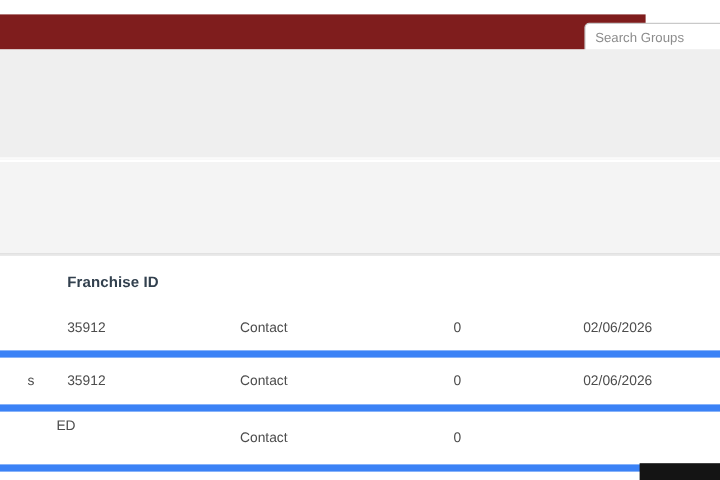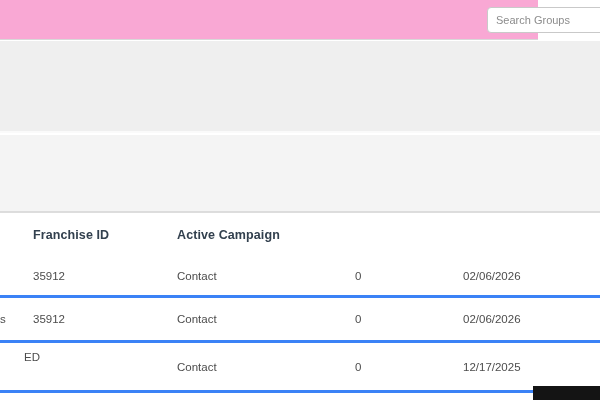--- a/index.html
+++ b/index.html
@@ -2,22 +2,22 @@
 <html><head>
 <meta charset="utf-8">
 <style>
   html,body{margin:0;padding:0;background:#fff;}
   .screen{
     position:relative;width:600px;height:400px;overflow:hidden;
     font-family:"Liberation Sans",sans-serif;background:#fff;
   }
   
   .topbar{
-    position:absolute;top:0;left:0;width:538px;height:40px;
-    background:#f9a8d4;border-bottom:1px solid #d8d8d8;box-sizing:border-box;
+    position:absolute;top:12px;left:0;width:538px;height:40px;
+    background:#7f1d1d;border-bottom:1px solid #d8d8d8;box-sizing:border-box;
   }
   .search-input{
     position:absolute;left:487px;top:7px;width:130px;height:26px;
     border:1px solid #c9c9c9;border-radius:4px;background:#fff;
     font-family:"Liberation Sans",sans-serif;font-size:11px;color:#444;
     padding:0 8px;box-sizing:border-box;outline:none;
   }
   .search-input::placeholder{color:#8c8c8c;}
   
   .panel{
@@ -52,27 +52,27 @@
   }
   .grid-row{
     display:grid;grid-template-columns:33px 144px 178px 108px 1fr;
     align-items:center;
   }
   .thead{
     height:43px;font-weight:bold;font-size:12.5px;color:#32404e;
     letter-spacing:0.1px;
   }
   .trow{
-    font-size:11.5px;color:#4c4c4c;border-bottom:3px solid #3b82f6;
+    font-size:11.5px;color:#4c4c4c;border-bottom:6px solid #3b82f6;
     box-sizing:border-box;position:relative;
   }
   .trow.r0{height:42px;}
   .trow.r1{height:45px;}
   .trow.r2{height:50px;}
-  .cell{overflow:hidden;white-space:nowrap;}
+  .cell{overflow:hidden;white-space:nowrap;margin-left:23px;}
   .cell-name{position:relative;overflow:visible;height:100%;}
   .name-frag{
     position:absolute;left:0;top:50%;transform:translateY(-50%);
     font-size:11.5px;color:#4c4c4c;white-space:nowrap;
   }
   .trow.r2 .name-frag{transform:translateY(-50%) translateY(-10px);padding-left:24px;}
   
   .corner-overlay{
     position:absolute;left:533px;top:386px;width:67px;height:14px;
     background:#141414;z-index:10;
@@ -102,21 +102,20 @@
       <span class="pg-nav single">›</span>
       <span class="pg-nav">»</span>
     </div>
   </div>
 
   <div class="table">
 
     <div class="grid-row thead">
       <div class="cell"></div>
       <div class="cell">Franchise ID</div>
-      <div class="cell">Active Campaign</div>
     </div>
 
     <div class="grid-row trow r0">
       <div class="cell cell-name">
         <span class="name-frag"></span>
       </div>
       <div class="cell">35912</div>
       <div class="cell">Contact</div>
       <div class="cell">0</div>
       <div class="cell">02/06/2026</div>
@@ -132,20 +131,19 @@
       <div class="cell">02/06/2026</div>
     </div>
 
     <div class="grid-row trow r2">
       <div class="cell cell-name">
         <span class="name-frag">ED</span>
       </div>
       <div class="cell"></div>
       <div class="cell">Contact</div>
       <div class="cell">0</div>
-      <div class="cell">12/17/2025</div>
     </div>
 
   </div>
 
   <div class="corner-overlay"></div>
 
 </div>
 
 </body></html>

